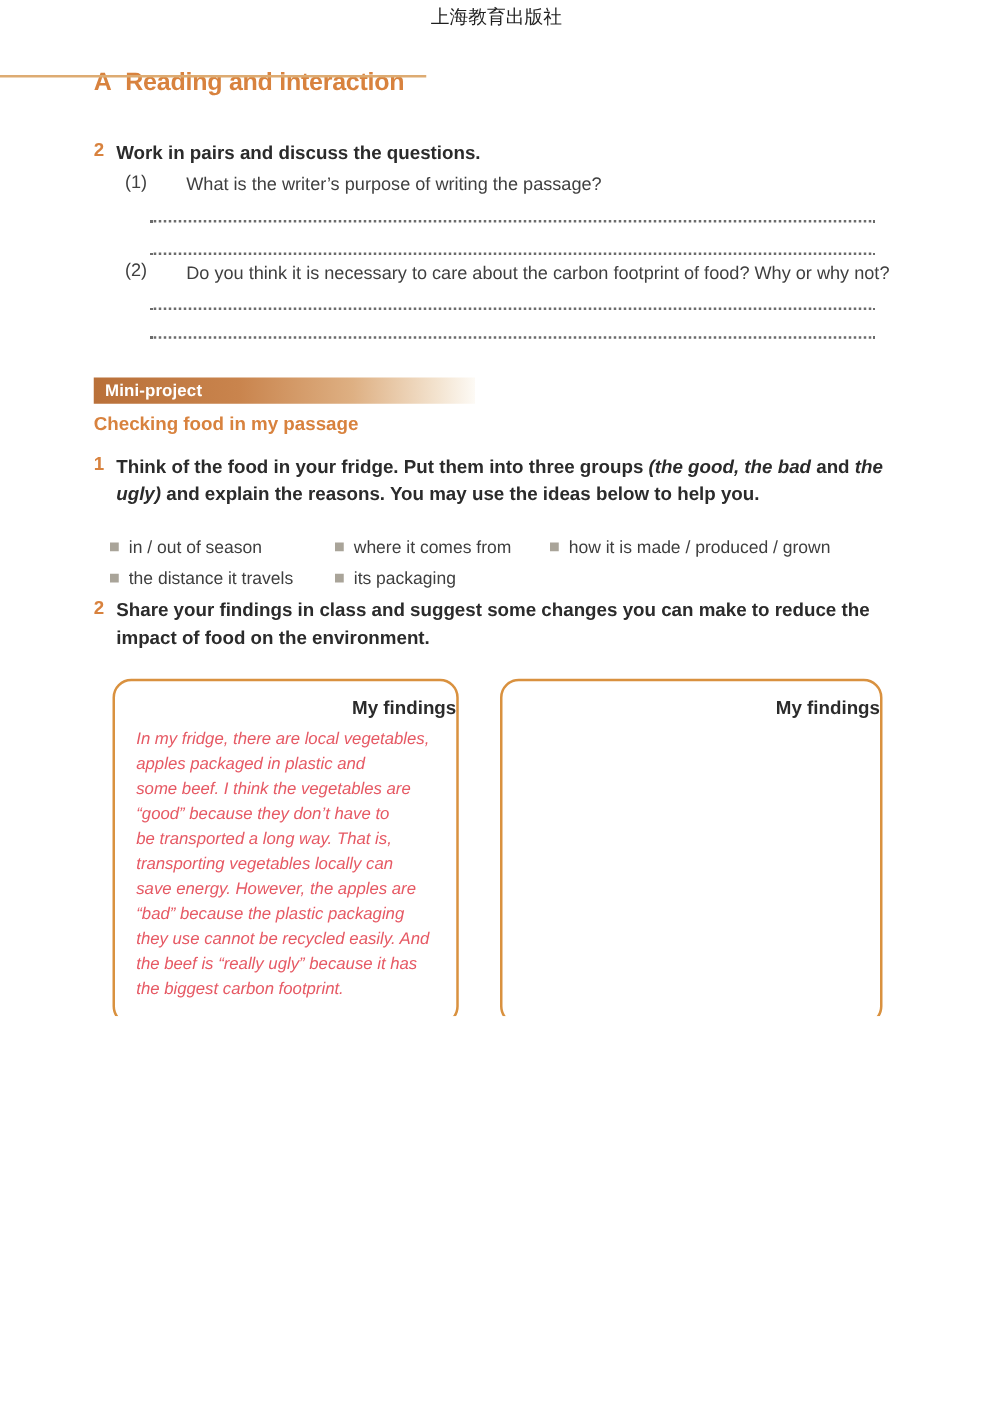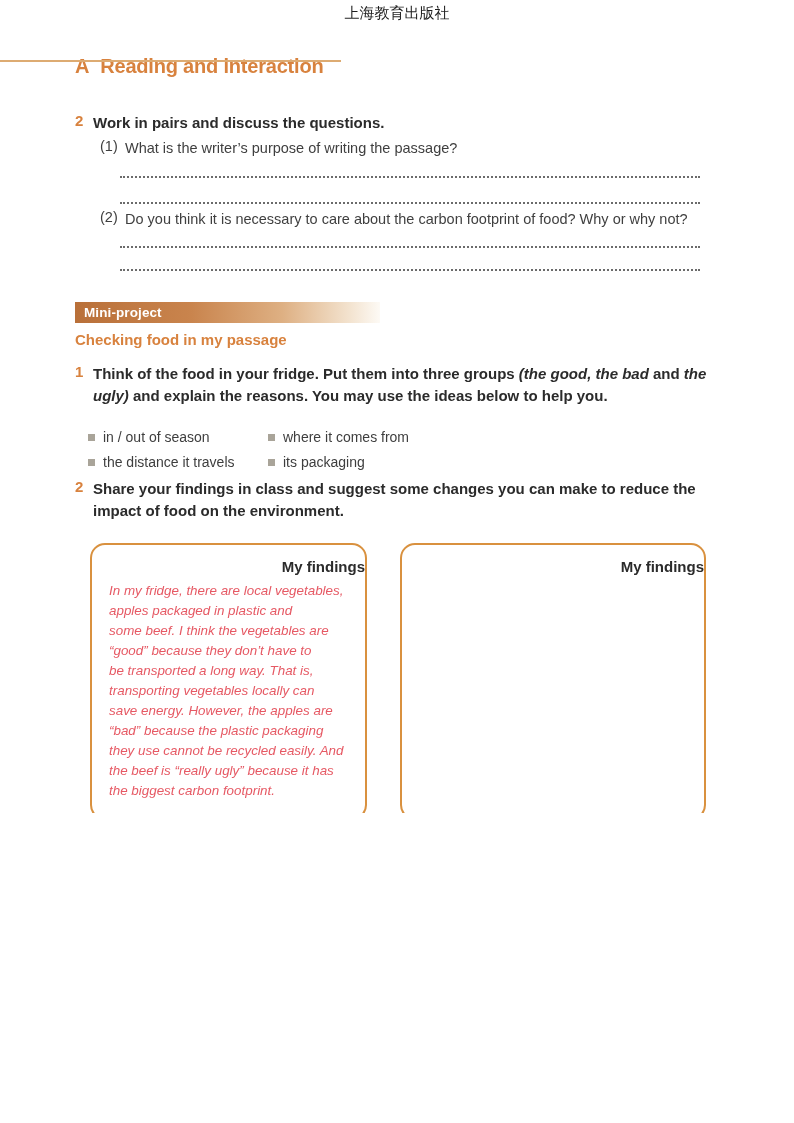--- a/index.html
+++ b/index.html
@@ -51,21 +51,21 @@
     line-height: 22px;
   }
   .task-text .it { font-style: italic; }
 
   
   .sub-q { display: flex; }
   .sub-q-label {
     width: 25px; flex: 0 0 25px;
     font-size: 14.5px; color: #3f3f3f;
   }
-  .sub-q-text { font-size: 14.5px; color: #3f3f3f; line-height: 20px; }
+  .sub-q-text { font-size: 14.5px; color: #3f3f3f; line-height: 20px; margin-left: 24px; }
 
   .answer-line {
     left: 120px; width: 580px; height: 0;
     border-top: 2px dotted #6b6b6b;
   }
 
   
   .mini-banner {
     left: 75px; top: 302px; width: 305px; height: 21px;
     background: linear-gradient(90deg, #b97039 0%, #c9844d 38%, #deb083 68%, #f3e3cf 90%, #fdfaf5 100%);
@@ -169,20 +169,24 @@
   </div>
 
   <div class="abs" style="left:88px; top:429px; width:640px; height:52px;">
     <div class="idea-item" style="left:0; top:0;">
       <span class="idea-bullet"></span>
       <span class="idea-label">in / out of season</span>
     </div>
     <div class="idea-item" style="left:180px; top:0;">
       <span class="idea-bullet"></span>
       <span class="idea-label">where it comes from</span>
+    </div>
+    <div class="idea-item" style="left:352px; top:0;">
+      <span class="idea-bullet"></span>
+      <span class="idea-label">how it is made / produced / grown</span>
     </div>
     <div class="idea-item" style="left:0; top:25px;">
       <span class="idea-bullet"></span>
       <span class="idea-label">the distance it travels</span>
     </div>
     <div class="idea-item" style="left:180px; top:25px;justify-content:space-between;">
       <span class="idea-bullet"></span>
       <span class="idea-label">its packaging</span>
     </div>
   </div>

